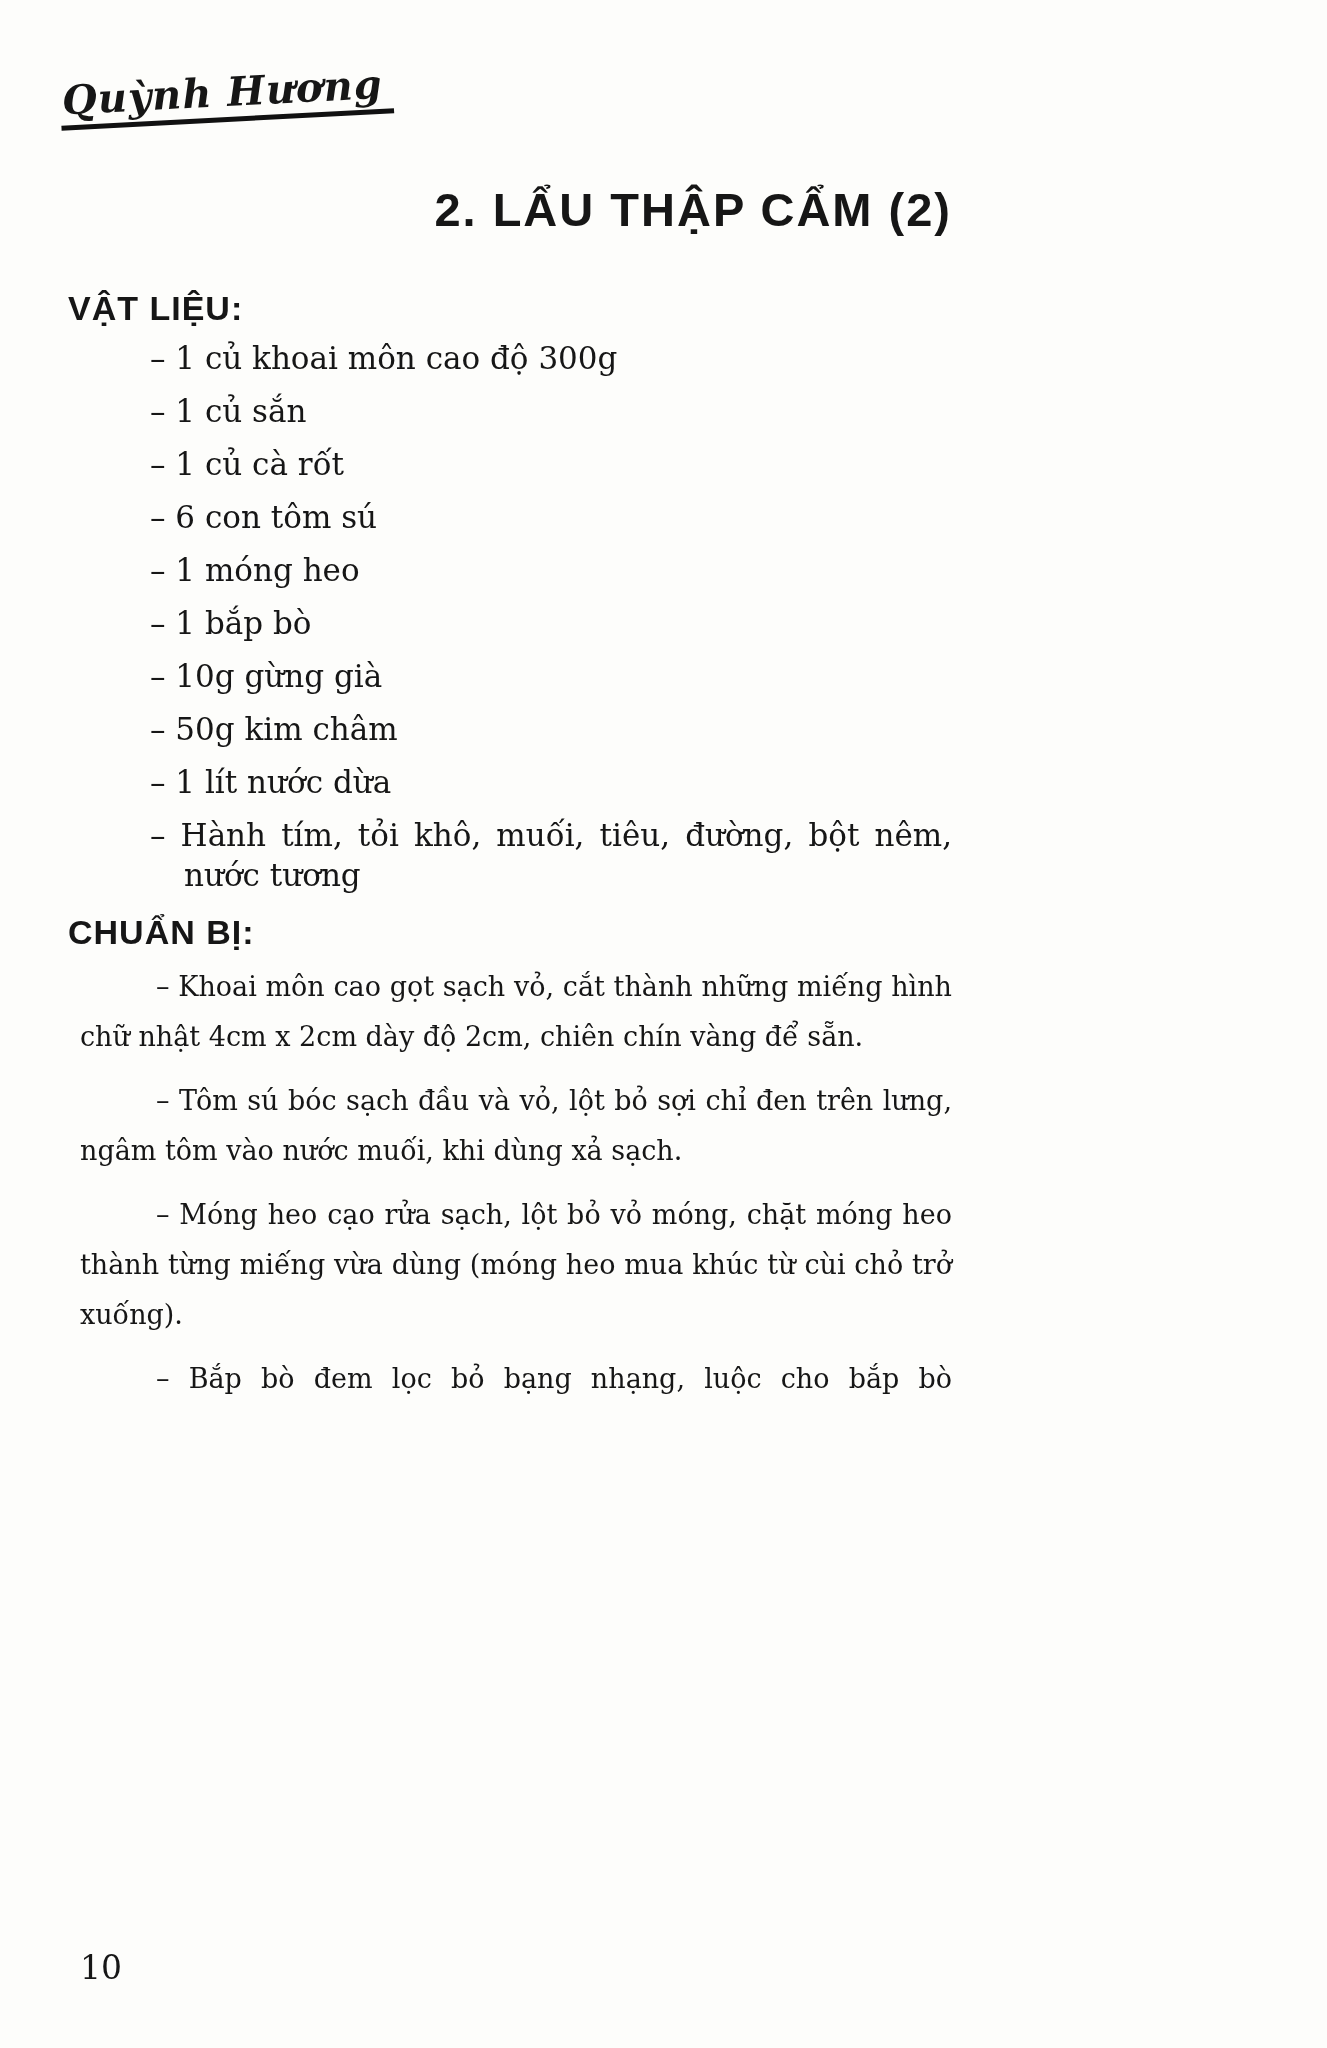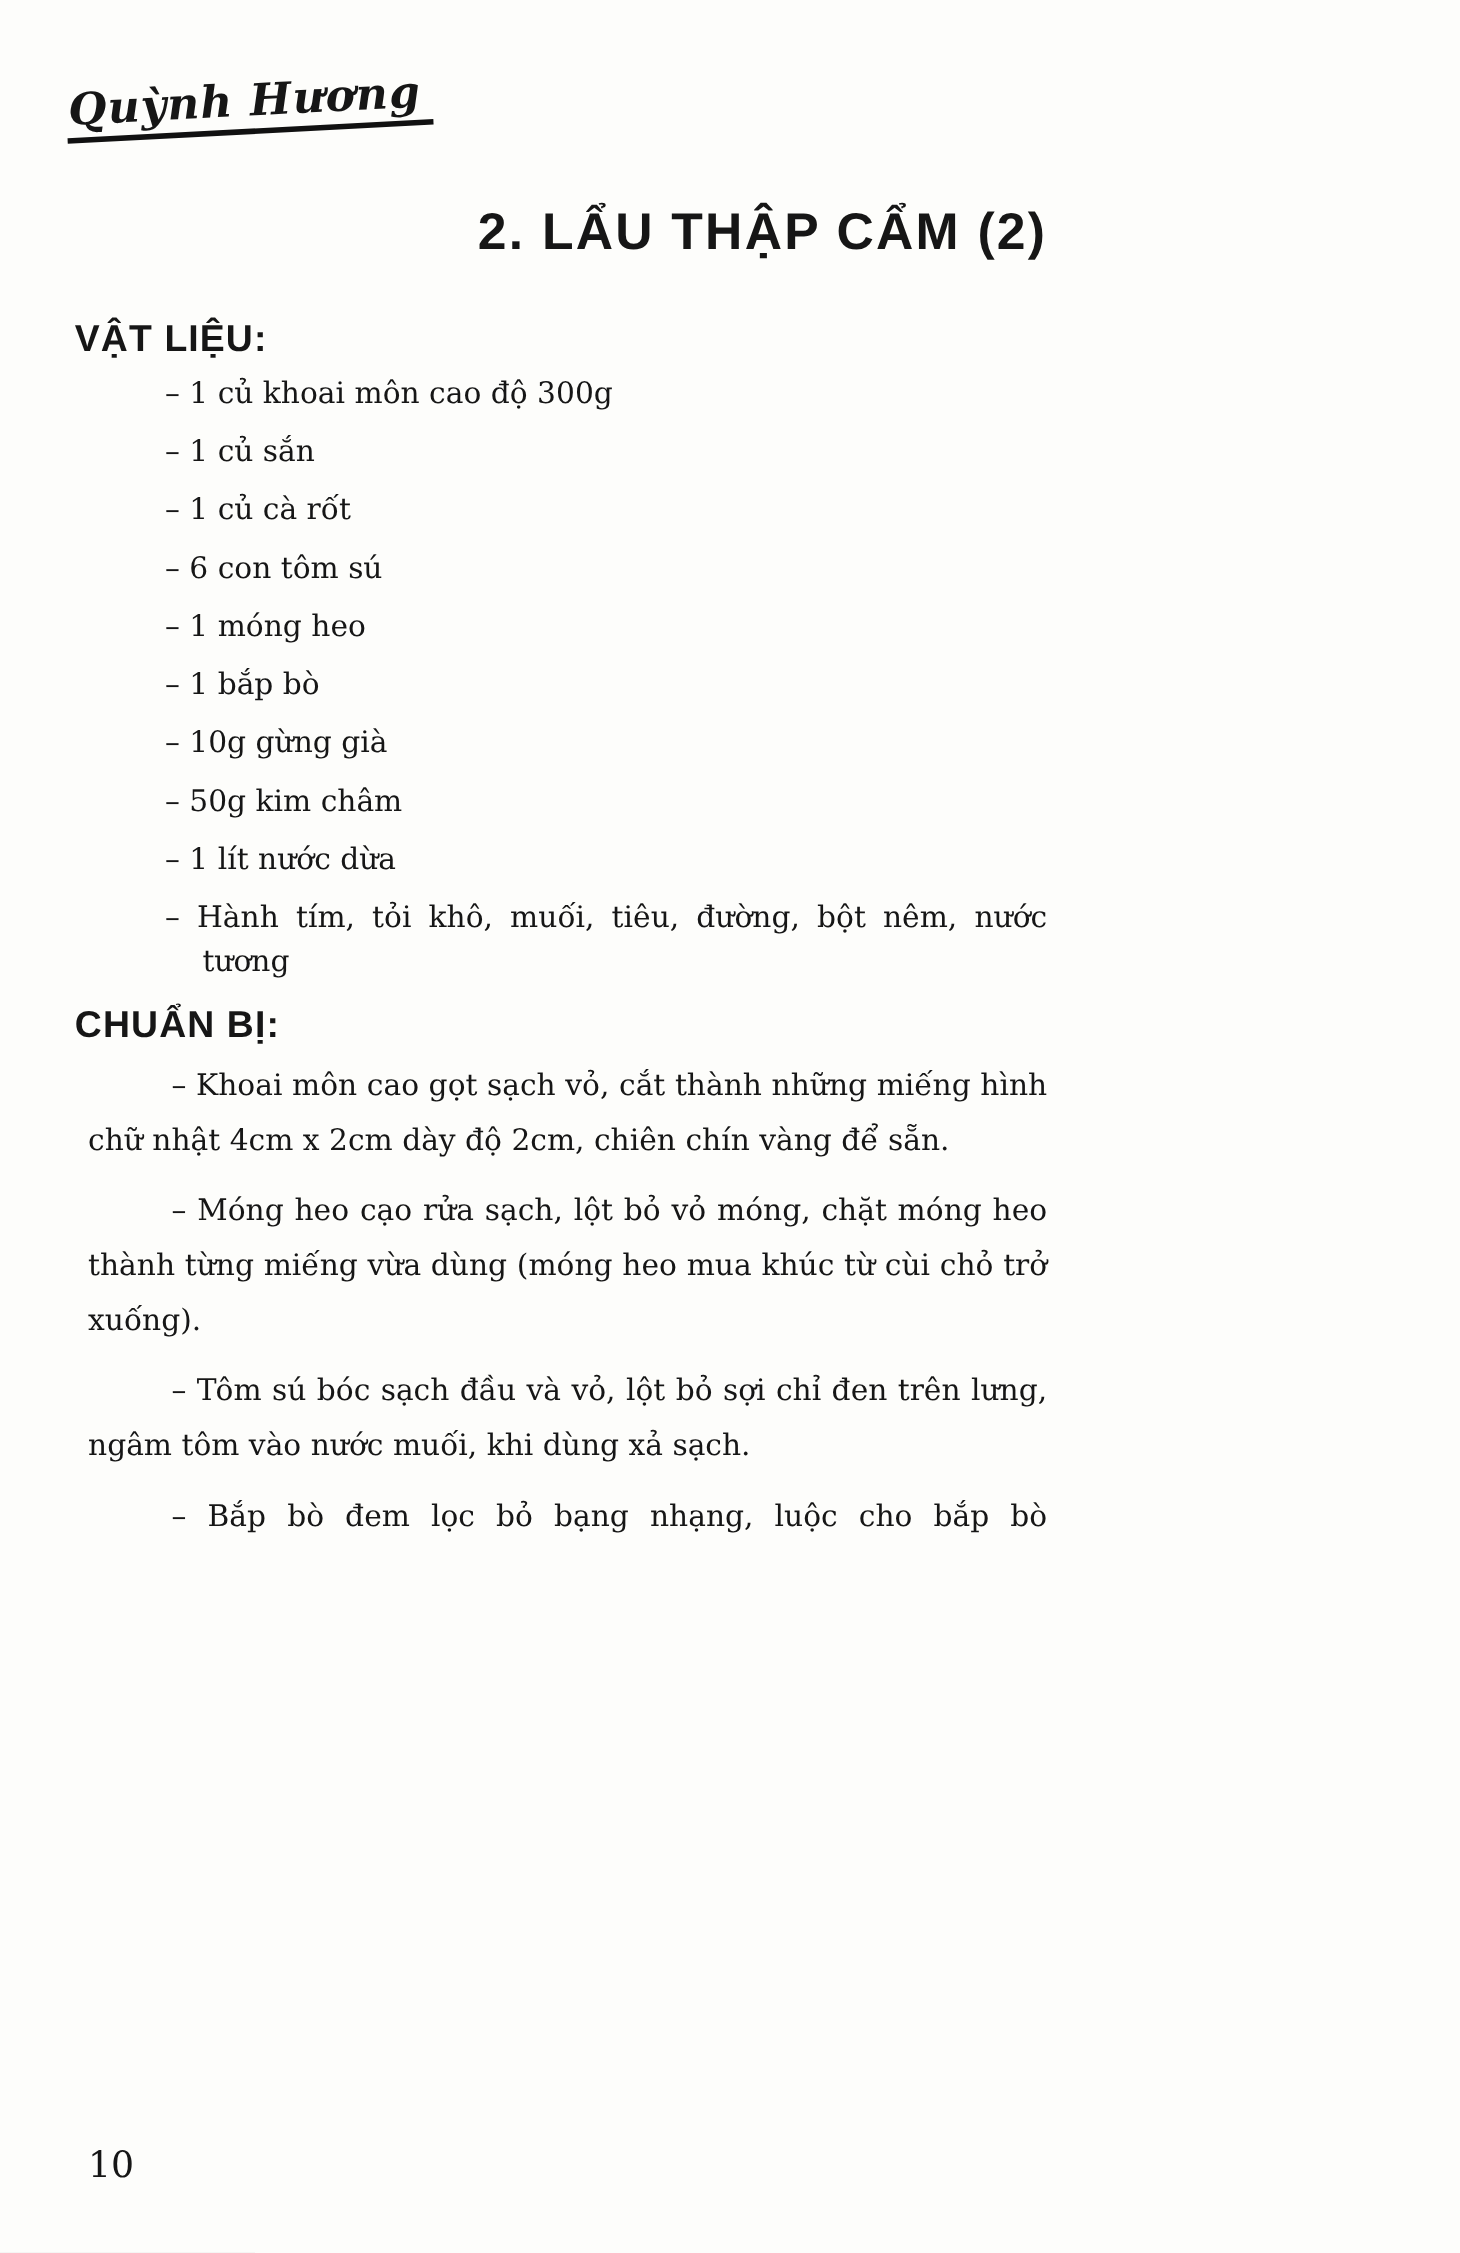--- a/index.html
+++ b/index.html
@@ -59,21 +59,21 @@
   }
   ul.ingredients {
     list-style: none;
     margin: 4px 0 0 0;
     padding: 0;
   }
   ul.ingredients li {
     margin: 0 0 13px 70px;
     padding-left: 34px;
     text-indent: -34px;
-    font-size: 27px;
+    font-size: 31px;
     line-height: 40px;
     text-align: justify;
   }
   .prep-paragraphs p {
     margin: 0 0 14px 0;
     font-size: 27px;
     line-height: 50px;
     text-align: justify;
     text-indent: 76px;
   }
@@ -113,22 +113,22 @@
         <li>– 1 lít nước dừa</li>
         <li>– Hành tím, tỏi khô, muối, tiêu, đường, bột nêm, nước tương</li>
       </ul>
     </div>
 
     <div>
       <h2 class="section-heading prep">CHUẨN BỊ:</h2>
 
       <div class="prep-paragraphs">
         <p>– Khoai môn cao gọt sạch vỏ, cắt thành những miếng hình chữ nhật 4cm x 2cm dày độ 2cm, chiên chín vàng để sẵn.</p>
+        <p>– Tôm sú bóc sạch đầu và vỏ, lột bỏ sợi chỉ đen trên lưng, ngâm tôm vào nước muối, khi dùng xả sạch.</p>
         <p>– Móng heo cạo rửa sạch, lột bỏ vỏ móng, chặt móng heo thành từng miếng vừa dùng (móng heo mua khúc từ cùi chỏ trở xuống).</p>
-        <p>– Tôm sú bóc sạch đầu và vỏ, lột bỏ sợi chỉ đen trên lưng, ngâm tôm vào nước muối, khi dùng xả sạch.</p>
         <p class="stretch-last">– Bắp bò đem lọc bỏ bạng nhạng, luộc cho bắp bò</p>
       </div>
     </div>
 
   </div>
 
   <div class="page-number">10</div>
 
 </div>
 

